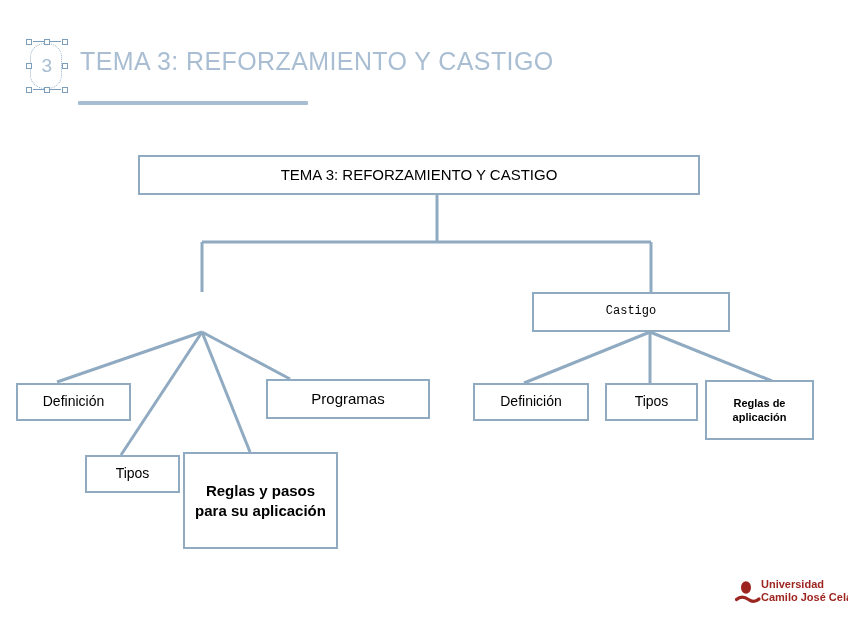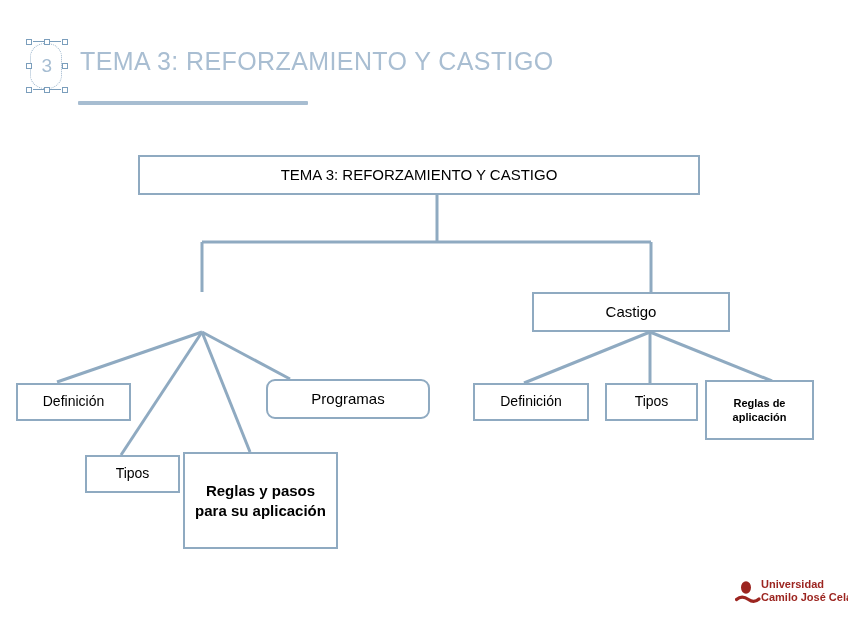--- a/index.html
+++ b/index.html
@@ -133,23 +133,23 @@
   }
   .node-label {
     display: block;
     padding: 0 4px;
     white-space: pre-line;
   }
   .node.bold { font-weight: bold; }
 
   #node-root   { left: 138px; top: 155px; width: 562px; height: 40px; font-size: 15px; }
   #node-ref    { left:  85px; top: 292px; width: 235px; height: 40px; font-size: 15px; }
-  #node-cas    { left: 532px; top: 292px; width: 198px; height: 40px; font-size: 15px; }
+  #node-cas    { left: 532px; top: 292px; width: 198px; height: 40px; font-size: 12px; font-family: Liberation Mono, monospace; }
   #node-ref-def { left:  16px; top: 383px; width: 115px; height: 38px; font-size: 14px; }
-  #node-ref-prog{ left: 266px; top: 379px; width: 164px; height: 40px; font-size: 15px; border-radius: 9px; }
+  #node-ref-prog{ left: 266px; top: 379px; width: 164px; height: 40px; font-size: 15px; }
   #node-ref-tip { left:  85px; top: 455px; width:  95px; height: 38px; font-size: 14px; }
   #node-ref-reg { left: 183px; top: 452px; width: 155px; height: 97px; font-size: 15px; }
   #node-cas-def { left: 473px; top: 383px; width: 116px; height: 38px; font-size: 14px; }
   #node-cas-tip { left: 605px; top: 383px; width:  93px; height: 38px; font-size: 14px; }
   #node-cas-reg { left: 705px; top: 380px; width: 109px; height: 60px; font-size: 11px; }
 
   
   #footer-logo {
     position: absolute;
     left: 735px;

